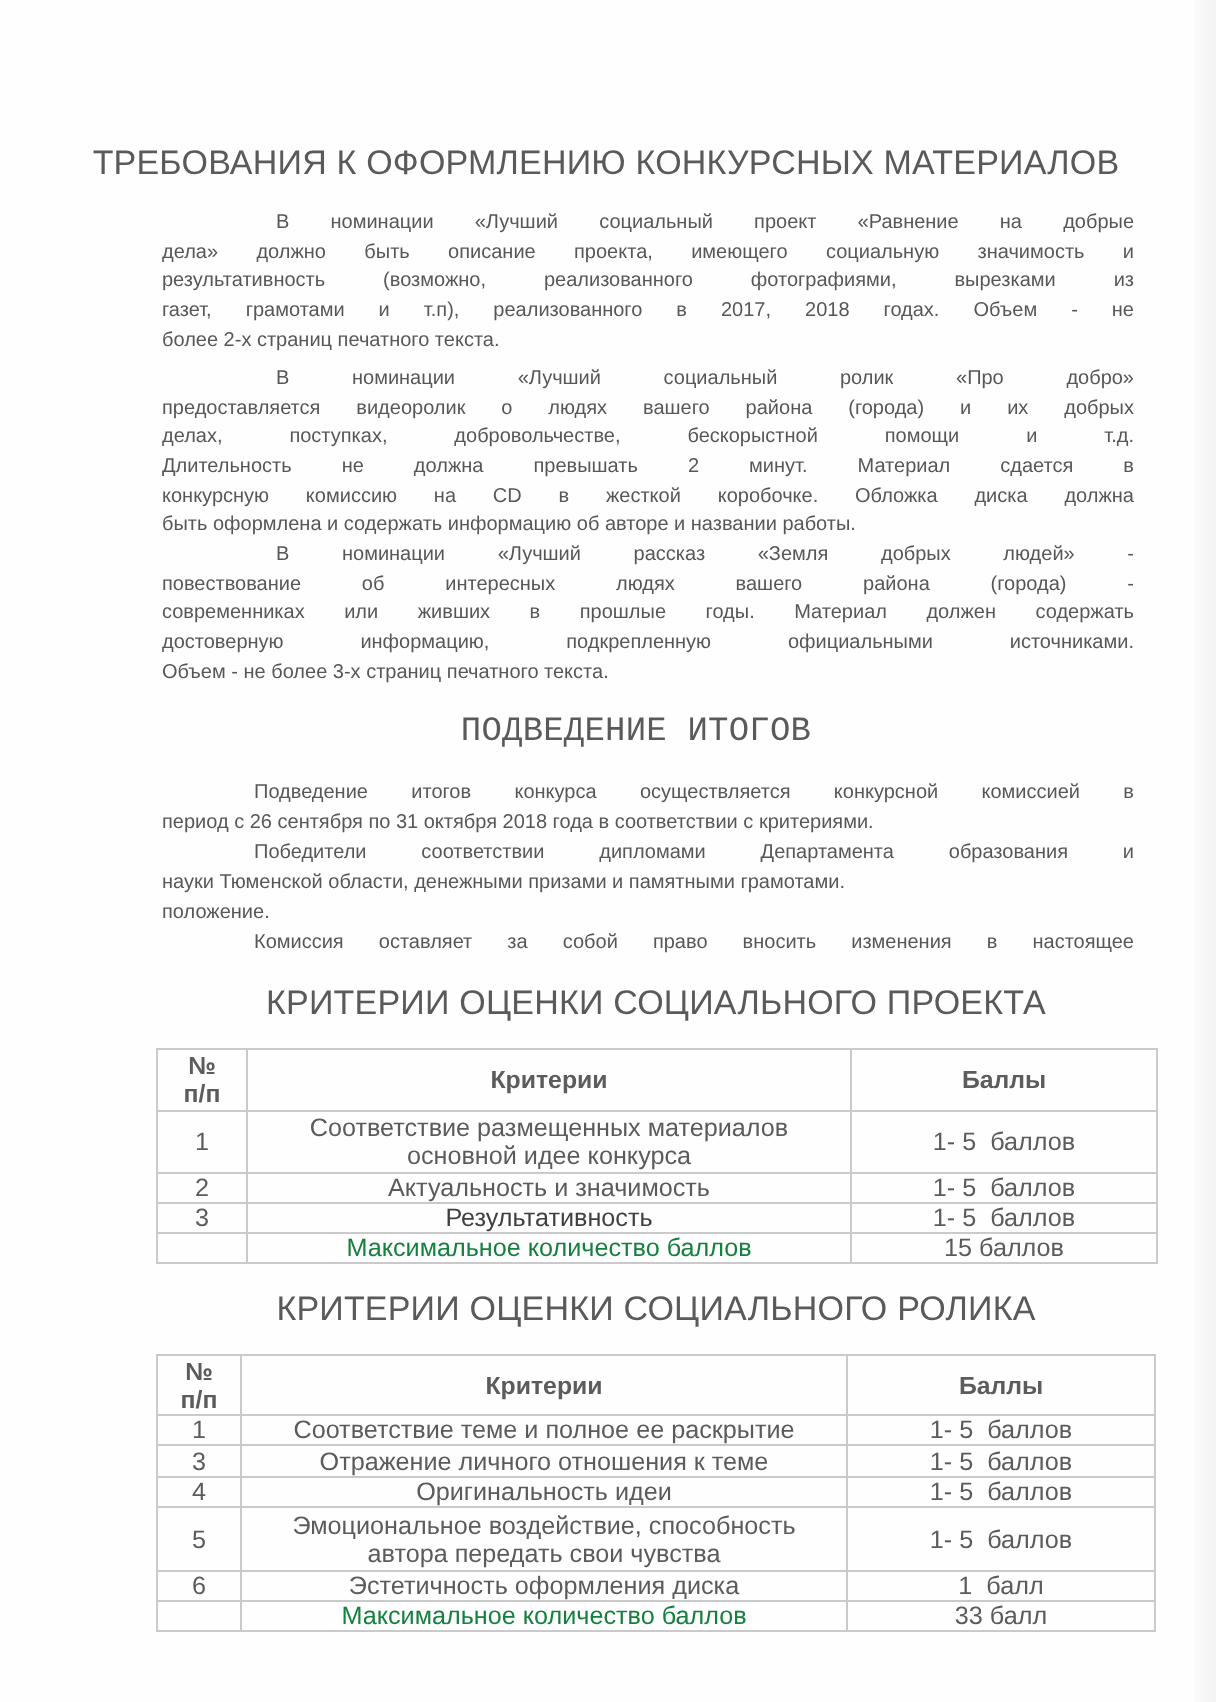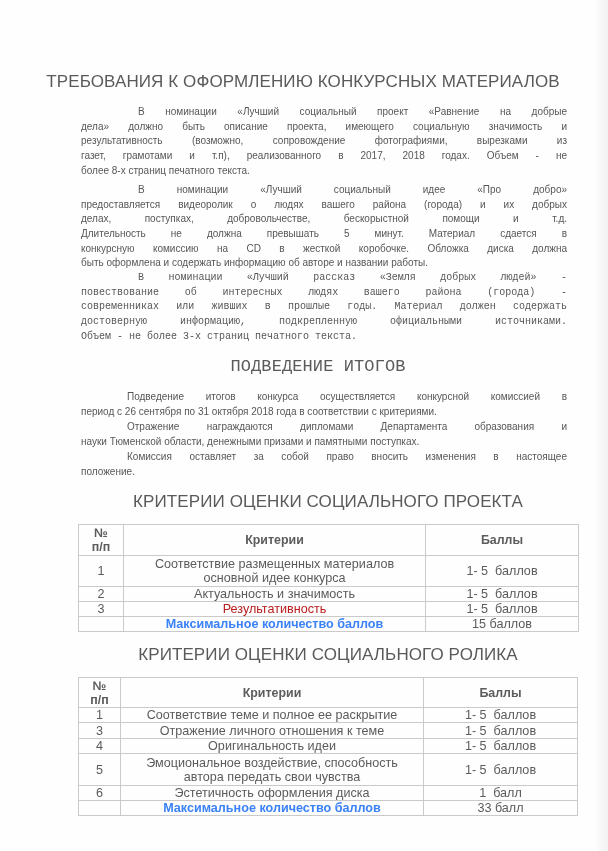--- a/index.html
+++ b/index.html
@@ -21,65 +21,65 @@
 
   table.crit { position: absolute; left: 78px; border-collapse: collapse; table-layout: fixed;
     font-size: 12.6px; color: #5b5b5b; }
   table.crit td, table.crit th { border: 1px solid #cacaca; padding: 0; text-align: center;
     vertical-align: middle; line-height: 14px; overflow: hidden; }
   table.crit th { font-weight: bold; color: #5c5c5c; font-size: 12.4px; }
   th.num-h { font-size: 11px; line-height: 13px; }
   .two-line { white-space: pre-line; line-height: 15px; }
   .pts { white-space: pre; }
   td.top { vertical-align: top; }
-  .faded { color: #b91c1c; }
-  .soft { color: #3b82f6; font-weight: bold; }
+  .faded { color: #404040; }
+  .soft { color: #15803d; }
 </style>
 </head>
 <body>
 
 <div id="page">
   <div class="scan-edge"></div>
 
   <div class="heading" style="left:0; width:606px; top:74px;">ТРЕБОВАНИЯ К ОФОРМЛЕНИЮ КОНКУРСНЫХ МАТЕРИАЛОВ</div>
 
   <div class="textblock" style="top:105px;">
     <div class="line first-a">В номинации «Лучший социальный проект «Равнение на добрые</div>
     <div class="line">дела» должно быть описание проекта, имеющего социальную значимость и</div>
-    <div class="line">результативность (возможно, сопровождение фотографиями, вырезками из</div>
+    <div class="line">результативность (возможно, реализованного фотографиями, вырезками из</div>
     <div class="line">газет, грамотами и т.п), реализованного в 2017, 2018 годах. Объем - не</div>
-    <div class="line last">более 8-х страниц печатного текста.</div>
+    <div class="line last">более 2-х страниц печатного текста.</div>
   </div>
 
   <div class="textblock" style="top:183px;">
-    <div class="line first-a">В номинации «Лучший социальный идее «Про добро»</div>
+    <div class="line first-a">В номинации «Лучший социальный ролик «Про добро»</div>
     <div class="line">предоставляется видеоролик о людях вашего района (города) и их добрых</div>
     <div class="line">делах, поступках, добровольчестве, бескорыстной помощи и т.д.</div>
-    <div class="line">Длительность не должна превышать 5 минут. Материал сдается в</div>
+    <div class="line">Длительность не должна превышать 2 минут. Материал сдается в</div>
     <div class="line">конкурсную комиссию на CD в жесткой коробочке. Обложка диска должна</div>
     <div class="line last">быть оформлена и содержать информацию об авторе и названии работы.</div>
   </div>
 
-  <div class="textblock" style="top:271px;font-family:Liberation Mono, monospace;">
+  <div class="textblock" style="top:271px;">
     <div class="line first-a">В номинации «Лучший рассказ «Земля добрых людей» -</div>
     <div class="line">повествование об интересных людях вашего района (города) -</div>
     <div class="line">современниках или живших в прошлые годы. Материал должен содержать</div>
     <div class="line">достоверную информацию, подкрепленную официальными источниками.</div>
     <div class="line last">Объем - не более 3-х страниц печатного текста.</div>
   </div>
 
   <div class="heading" style="left:60px; width:516px; top:359px;font-family:Liberation Mono, monospace;">ПОДВЕДЕНИЕ ИТОГОВ</div>
 
   <div class="textblock res" style="top:389px;">
     <div class="line first-b">Подведение итогов конкурса осуществляется конкурсной комиссией в</div>
     <div class="line last">период с 26 сентября по 31 октября 2018 года в соответствии с критериями.</div>
-    <div class="line first-b">Отражение награждаются дипломами Департамента образования и</div>
-    <div class="line last">науки Тюменской области, денежными призами  и памятными поступках.</div>
+    <div class="line first-b">Победители соответствии дипломами Департамента образования и</div>
+    <div class="line last">науки Тюменской области, денежными призами  и памятными грамотами.</div>
+    <div class="line last">положение.</div>
     <div class="line first-b">Комиссия оставляет за собой право вносить изменения в настоящее</div>
-    <div class="line last">положение.</div>
   </div>
 
   <div class="heading" style="left:78px; width:500px; top:494px;">КРИТЕРИИ ОЦЕНКИ СОЦИАЛЬНОГО ПРОЕКТА</div>
 
   <table class="crit" style="top:524px; width:500px;">
     <colgroup>
         <col style="width:45px">
         <col style="width:302px">
         <col style="width:153px">
       </colgroup>

